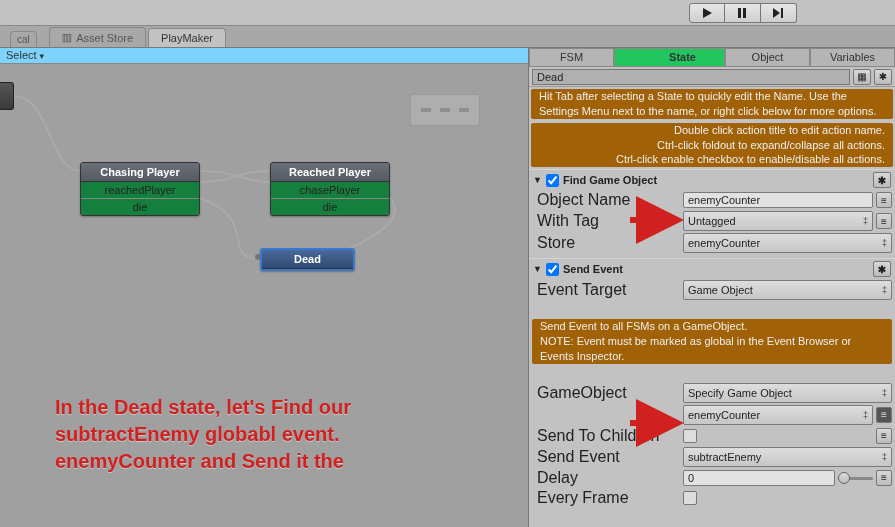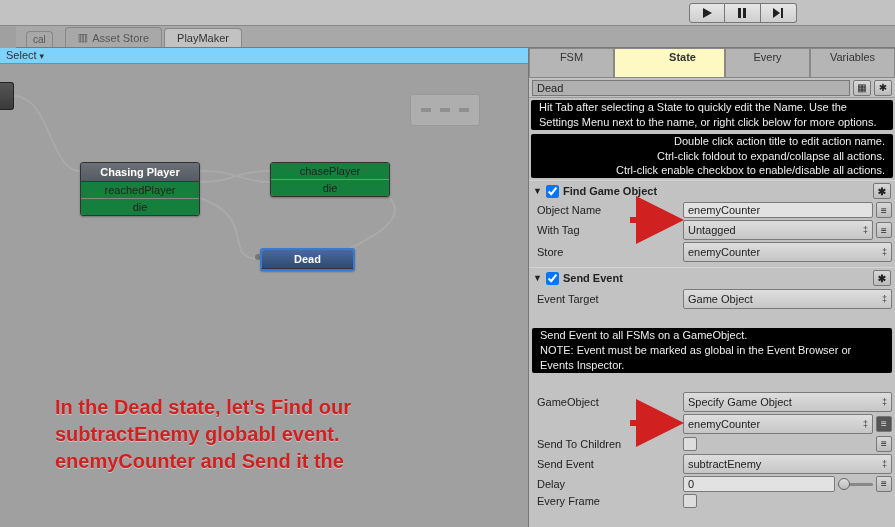--- a/index.html
+++ b/index.html
@@ -6,21 +6,21 @@
 body { background: #a0a0a0; width: 895px; height: 527px; overflow: hidden; position: relative; font-size: 11px; color: #222; }
 
 
 .playbar { position: absolute; top: 0; left: 0; right: 0; height: 26px; background: #c2c2c2; border-bottom: 1px solid #888; display: flex; justify-content: center; align-items: center; gap: 0; padding-left: 590px; }
 .playbar .pbtn { width: 36px; height: 20px; background: linear-gradient(#e6e6e6,#cfcfcf); border: 1px solid #777; display: flex; align-items: center; justify-content: center; cursor: pointer; }
 .playbar .pbtn:first-child { border-radius: 3px 0 0 3px; }
 .playbar .pbtn:last-child { border-radius: 0 3px 3px 0; border-left: none; }
 .playbar .pbtn:nth-child(2){ border-left:none; }
 
 
-.tabsrow { position: absolute; top: 26px; left: 16px; right: 0; height: 22px; background: #a8a8a8; display: flex; align-items: flex-end; padding-left: 20px; border-bottom:1px solid #7a7a7a;}
+.tabsrow { position: absolute; top: 26px; left: 0; right: 0; height: 22px; background: #a8a8a8; display: flex; align-items: flex-end; padding-left: 20px; border-bottom:1px solid #7a7a7a;}
 .doctab { background: #c2c2c2; border: 1px solid #888; border-bottom: none; border-radius: 4px 4px 0 0; padding: 3px 12px; font-size: 11px; margin-right: 2px; color:#333; }
 .doctab.inactive { background: #a8a8a8; color:#555; display:flex; align-items:center; gap:4px;}
 .doctab.tiny { padding: 2px 6px; font-size:10px; position:relative; left:-10px;}
 
 
 .selrow { position: absolute; top: 48px; left: 0; width: 528px; height: 16px; background: #7dd3fc; border-bottom: 1px solid #888; padding: 1px 6px; font-size: 11px; color:#333;}
 .selrow .arrow::after{content:"▾"; font-size:9px; margin-left:3px;}
 
 
 .canvas { position: absolute; top: 64px; left: 0; width: 528px; bottom: 0; background: #a0a0a0; }
@@ -37,36 +37,36 @@
 svg.wires { position:absolute; top:0; left:0; width:528px; height:100%; pointer-events:none; }
 
 .ghost { position:absolute; top:30px; left:410px; width:70px; height:32px; border:1px solid #999; background:#aeaeae; border-radius:3px; display:flex; align-items:center; justify-content:space-around; padding:0 6px;}
 .ghost span{ width:10px; height:4px; background:#8f8f8f; }
 
 
 .anno { position: absolute; top: 330px; left: 55px; font-size: 20px; font-weight: bold; color: #d02020; line-height: 1.35; text-shadow: 0 1px 0 rgba(255,255,255,.4); }
 
 
 .inspector { position: absolute; top: 48px; right: 0; width: 367px; bottom: 0; background: #c2c2c2; border-left: 1px solid #777; display:flex; flex-direction:column;}
-.insp-tabs { display: flex; height: 30px; background: #a8a8a8; border-bottom:1px solid #888;}
+.insp-tabs { display: flex; height: 19px; background: #a8a8a8; border-bottom:1px solid #888;}
 .insp-tabs .t { flex: 1; text-align: center; font-size: 11px; padding: 2px 0; border: 1px solid #888; background:#b5b5b5; border-bottom:none; color:#333;}
-.insp-tabs .t.active { background: #fef9c3; font-weight:bold;padding-left:26px;}
+.insp-tabs .t.active { background: #22c55e; font-weight:bold;padding-left:26px;}
 
 .namebar { display:flex; align-items:center; height:20px; padding:2px 3px; gap:3px; border-bottom:1px solid #999;}
 .namebar input { flex:1; height:16px; background:#b0b0b0; border:1px solid #777; padding:0 4px; font-size:11px; color:#222;}
 .iconbtn { width:18px; height:16px; background:linear-gradient(#d8d8d8,#bcbcbc); border:1px solid #777; border-radius:2px; display:flex; align-items:center; justify-content:center; font-size:10px; cursor:pointer;}
 
-.helpbox { background:#000000; color:#eee; font-size:11px; padding:0 8px; line-height:1.35; margin:2px; border-radius:2px;}
+.helpbox { background:#a16207; color:#eee; font-size:11px; padding:0 8px; line-height:1.35; margin:2px; border-radius:2px;}
 
 .section-hdr { display:flex; align-items:center; gap:4px; padding:2px 4px; background:#c2c2c2; font-weight:bold; font-size:11px; border-top:1px solid #d4d4d4;}
 .section-hdr .fold { font-size:9px; }
 .section-hdr input[type=checkbox]{ width:13px; height:13px;}
 
 .proprow { display:flex; align-items:center; padding:1px 3px 1px 8px; gap:4px;}
-.proprow .lbl { width:142px; font-size:11px; color:#222;}
+.proprow .lbl { width:142px; font-size:16px; color:#222;}
 .proprow .val { flex:1; display:flex; align-items:center; gap:3px;}
 .txtinput { flex:1; height:16px; background:#e2e2e2; border:1px solid #7a7a7a; border-radius:2px; padding:0 4px; font-size:11px; color:#222;}
 .dd { flex:1; height:16px; background:linear-gradient(#dedede,#c6c6c6); border:1px solid #7a7a7a; border-radius:2px; padding:9px 4px; font-size:11px; color:#222; display:flex; align-items:center; justify-content:space-between;}
 .dd::after { content:"‡"; font-size:9px; color:#444;}
 .sq { width:16px; height:16px; background:linear-gradient(#d8d8d8,#bcbcbc); border:1px solid #777; border-radius:2px; display:flex; align-items:center; justify-content:center; font-size:10px; cursor:pointer;}
 .sq.dark { background:#555; color:#ddd;}
 .chk { width:14px; height:14px; border:1px solid #777; background:#ddd; border-radius:2px;}
 
 .arrowred { position:absolute; pointer-events:none; }
 .arrowred svg { overflow:visible;}
@@ -127,40 +127,41 @@
     <circle cx="258" cy="193" r="3" fill="#777"></circle>
   </svg>
 
   <div class="node" style="top:98px; left:80px;">
     <div class="title">Chasing Player</div>
     <div class="row">reachedPlayer</div>
     <div class="row">die</div>
   </div>
 
   <div class="node" style="top:98px; left:270px;">
+    <div class="title">Reached Player</div>
     <div class="row">chasePlayer</div>
     <div class="row">die</div>
   </div>
 
   <div class="node selected" style="top:184px; left:260px; width:95px;">
     <div class="title">Dead</div>
   </div>
 
   <div class="anno">
     <div>In the Dead state, let's Find our</div>
     <div>subtractEnemy globabl event.</div>
     <div>enemyCounter and Send it the</div>
   </div>
 </div>
 
 <div class="inspector">
   <div class="insp-tabs">
     <div class="t">FSM</div>
     <div class="t active">State</div>
-    <div class="t">Every</div>
+    <div class="t">Object</div>
     <div class="t">Variables</div>
   </div>
 
   <div class="namebar">
     <input value="Dead" style="">
     <div class="iconbtn">▦</div>
     <div class="iconbtn">
         <span>✱</span>
       </div>
   </div>

